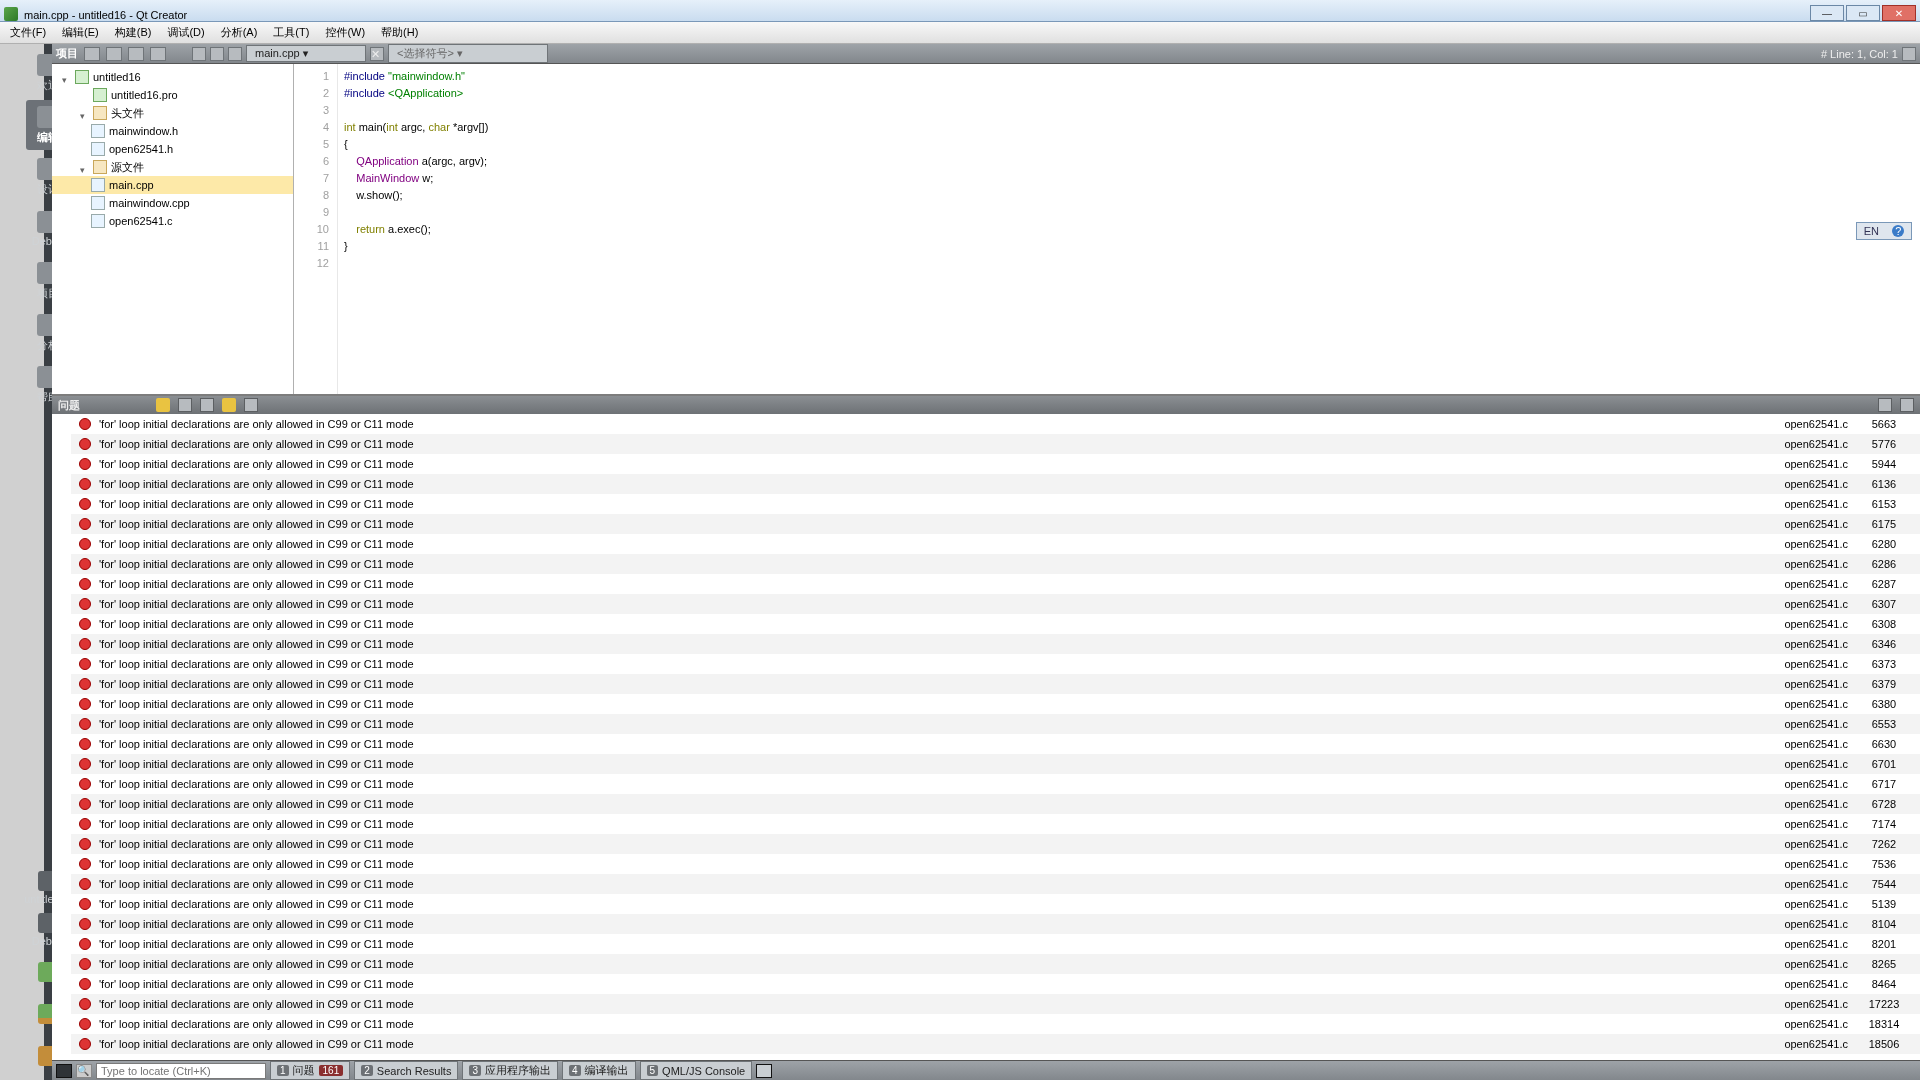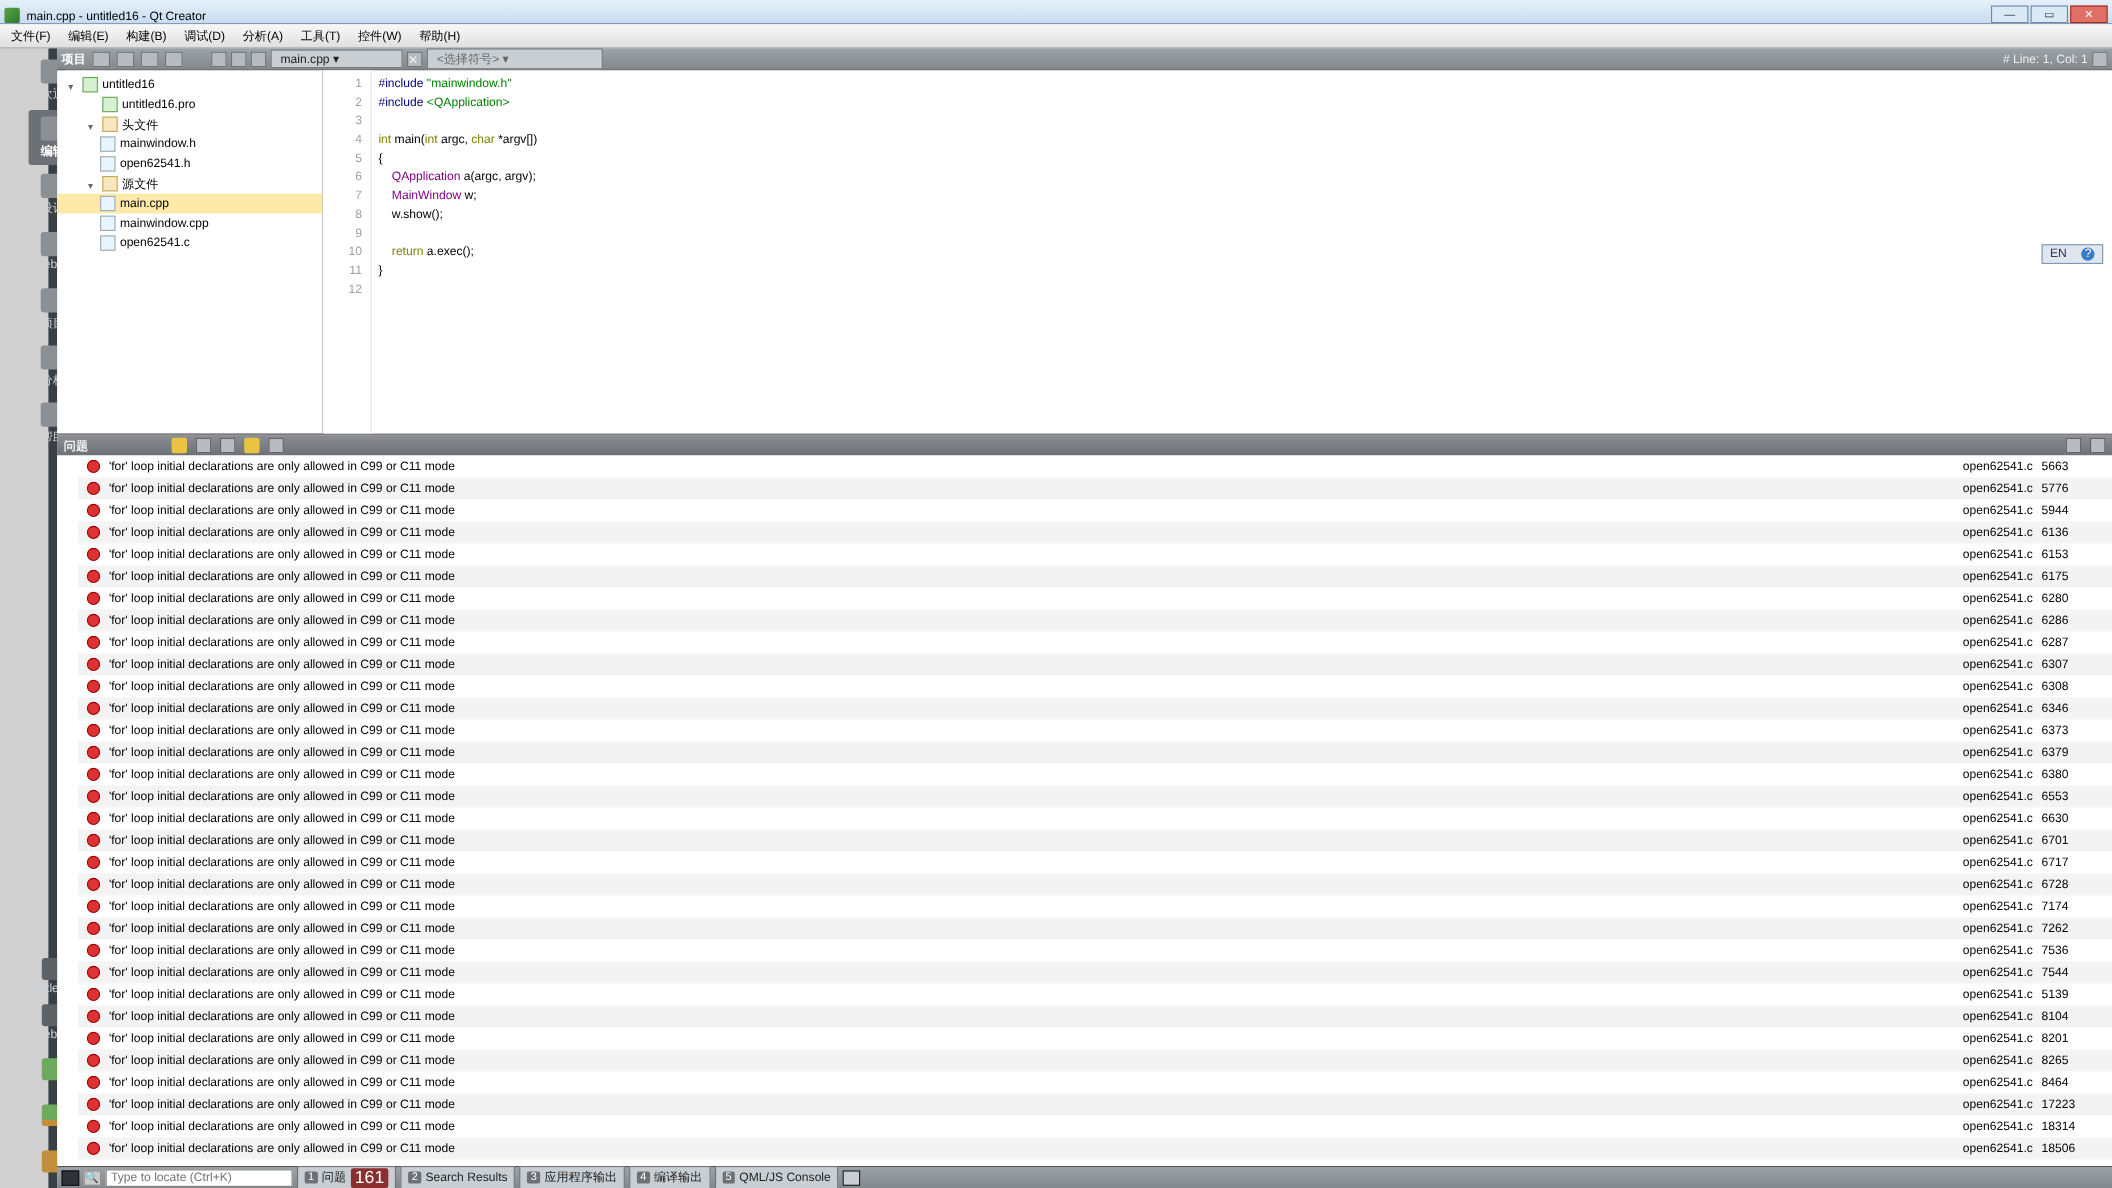--- a/index.html
+++ b/index.html
@@ -75,30 +75,30 @@
 .issuesheader .title { font-weight:bold; }
 .issuesheader .iconb { width:14px;height:14px;background:#b7bbbf;border:1px solid #5c5f62; }
 .issuesheader .chipwarn { width:14px; height:14px; background:#e9c341; border-radius:2px; }
 .issuesheader .spacer { flex:1; }
 .issueslist { flex:1; overflow:auto; background:#fff;padding-left:19px; }
 .issue { display:flex; align-items:center; height:20px; padding:0 8px; gap:8px; font-size:12px; }
 .issue:nth-child(even){ background:#f3f3f3; }
 .issue .eicon { width:12px; height:12px; border-radius:50%; background:#d33; border:1px solid #900; flex:0 0 auto; }
 .issue .msg { flex:1; color:#000; white-space:nowrap; overflow:hidden; text-overflow:ellipsis; }
 .issue .file { width:110px; text-align:right; color:#000; }
-.issue .line { width:56px; text-align:left; color:#000; }
+.issue .line { width:56px; text-align:center; color:#000; }
 
 
 .bottomrow { grid-column: 2 / span 2; grid-row: 3; background:linear-gradient(#9ea3a8,#82878c); display:flex; align-items:center; padding:0 4px; gap:4px; border-top:1px solid #555; }
 .bottomrow .sq { width:16px; height:14px; background:#2f3337; border:1px solid #111; }
 .bottomrow .searchicon { width:16px; height:14px; background:#ccc; border:1px solid #888; display:flex; align-items:center; justify-content:center; font-size:10px; color:#555; }
 .bottomrow input { height:16px; width:170px; background:#fff; border:1px solid #7a7a7a; padding:0 4px; font-size:11px; color:#888; }
 .bottomrow .tab { padding:1px 6px; background:#c9ced2; border:1px solid #6f7478; color:#222; display:flex; gap:4px; align-items:center; }
 .bottomrow .tab .num { background:#6d7175; color:#fff; padding:0 3px; border-radius:2px; font-size:10px; }
-.bottomrow .tab .badge { background:#8a2f2f; color:#fff; padding:0 4px; border-radius:2px; font-size:16px; }
+.bottomrow .tab .badge { background:#8a2f2f; color:#fff; padding:0 4px; border-radius:2px; font-size:10px; }
 </style>
 </head>
 <body>
 
 <div class="titlebar">
   <div class="icon"></div>
   <div class="title">main.cpp - untitled16 - Qt Creator</div>
   <div class="filler"></div>
   <div class="winbtn">—</div>
   <div class="winbtn">▭</div>

